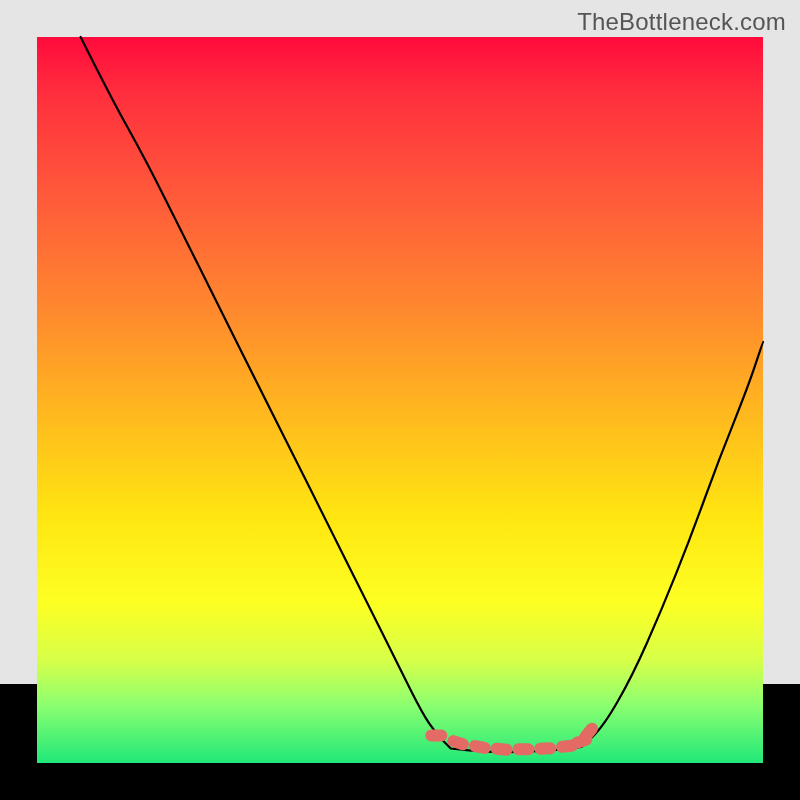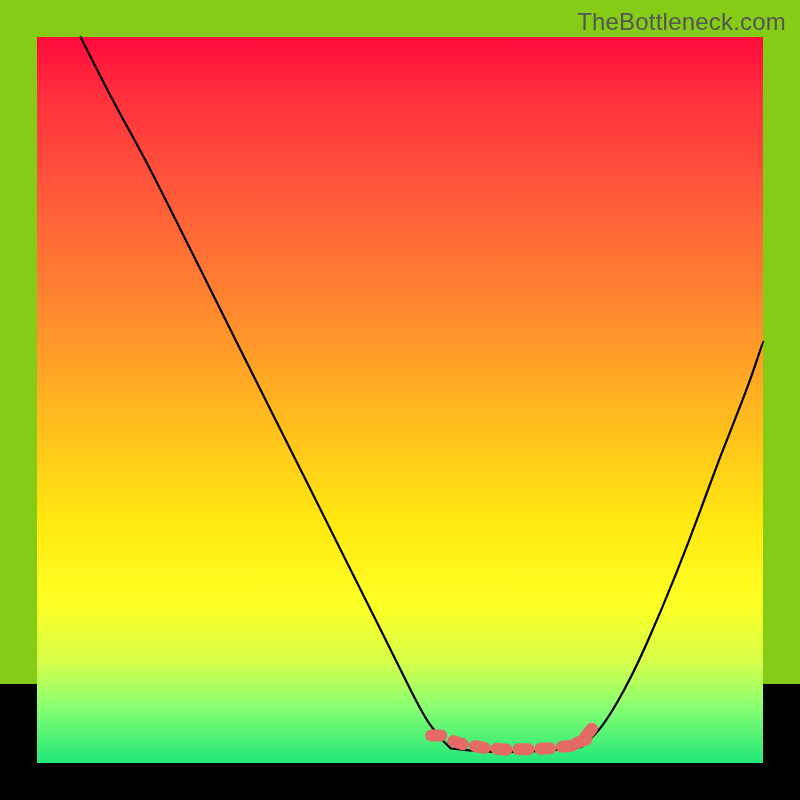--- a/index.html
+++ b/index.html
@@ -8,21 +8,21 @@
     width: 800px;
     height: 800px;
     background: #000;
     overflow: hidden;
     font-family: Arial, Helvetica, sans-serif;
   }
   .frame {
     position: relative;
     width: 800px;
     height: 684px;
-    background: #84cc16;
+    background: #e5e5e5;
   }
   .plot-area {
     position: absolute;
     left: 37px;
     top: 37px;
     width: 726px;
     height: 726px;
     
     background: linear-gradient(to bottom,
       #ff0a3c 0%,

